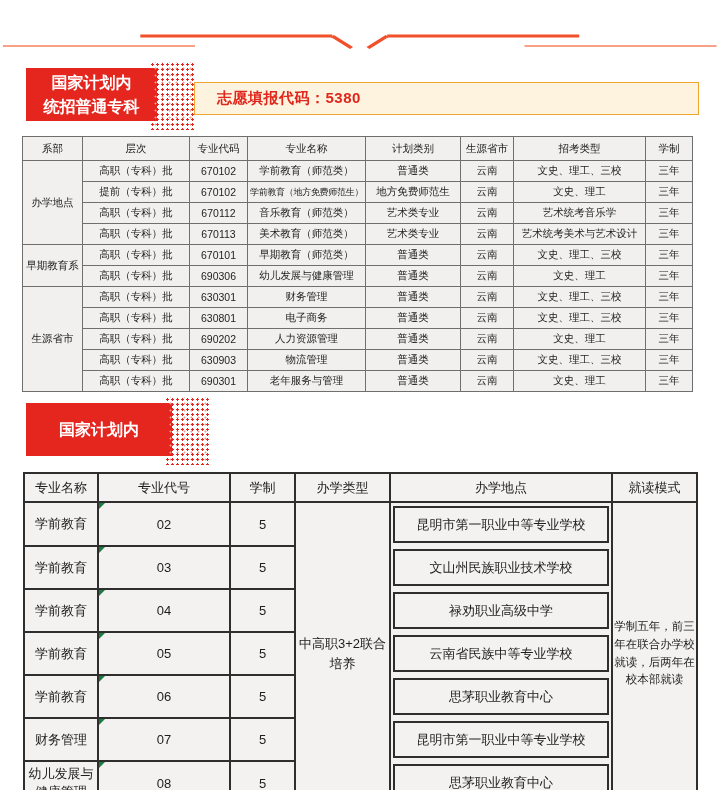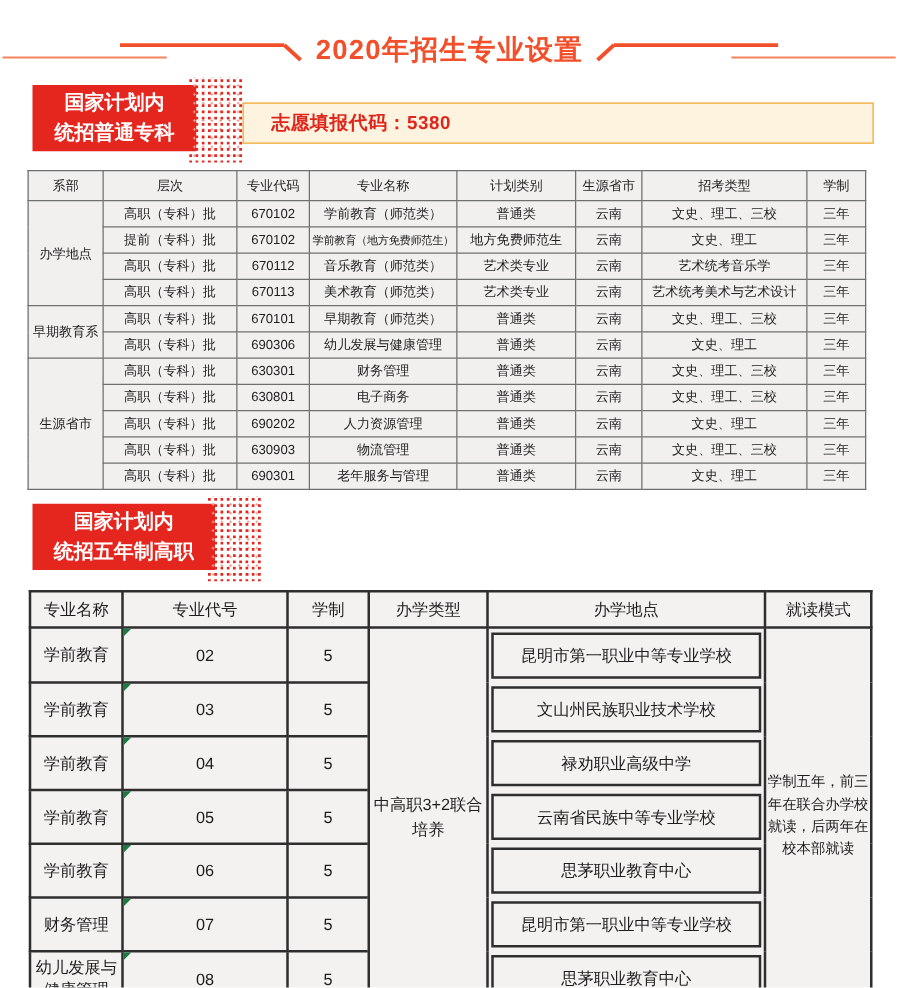--- a/index.html
+++ b/index.html
@@ -85,21 +85,20 @@
 </style>
 </head>
 <body style="--title-red: #f1502b; --line-light: #f4835e; --badge-red: #e5261f; --code-red: #e0261c; --box-border: #f0a732; --box-bg: #fdf3de;">
 
 <header class="title-row">
   <svg class="deco" viewBox="0 0 240 26" preserveAspectRatio="none">
     <path class="thin" d="M2 19 H132"></path>
     <path class="thick" d="M95 9 H225"></path>
     <path class="thick" d="M225 9 L238 21"></path>
   </svg>
-  <h1>2020年招生专业设置</h1>
   <svg class="deco" viewBox="0 0 240 26" preserveAspectRatio="none">
     <path class="thick" d="M2 21 L15 9"></path>
     <path class="thick" d="M15 9 H145"></path>
     <path class="thin" d="M108 19 H238"></path>
   </svg>
 </header>
 
 <section>
   <div class="badge-row first">
     <div class="badge b1">
@@ -238,21 +237,20 @@
           <td>三年</td>
         </tr>
       </tbody>
     </table>
 </section>
 
 <section>
   <div class="badge-row second">
     <div class="badge b2">
       <div>国家计划内</div>
-      <div>统招五年制高职</div>
     </div>
     <div class="dots"></div>
   </div>
   <table class="t2" id="t2">
       <colgroup>
         <col style="width: 74px;">
         <col style="width: 132px;">
         <col style="width: 65px;">
         <col style="width: 95px;">
         <col style="width: 222px;">

